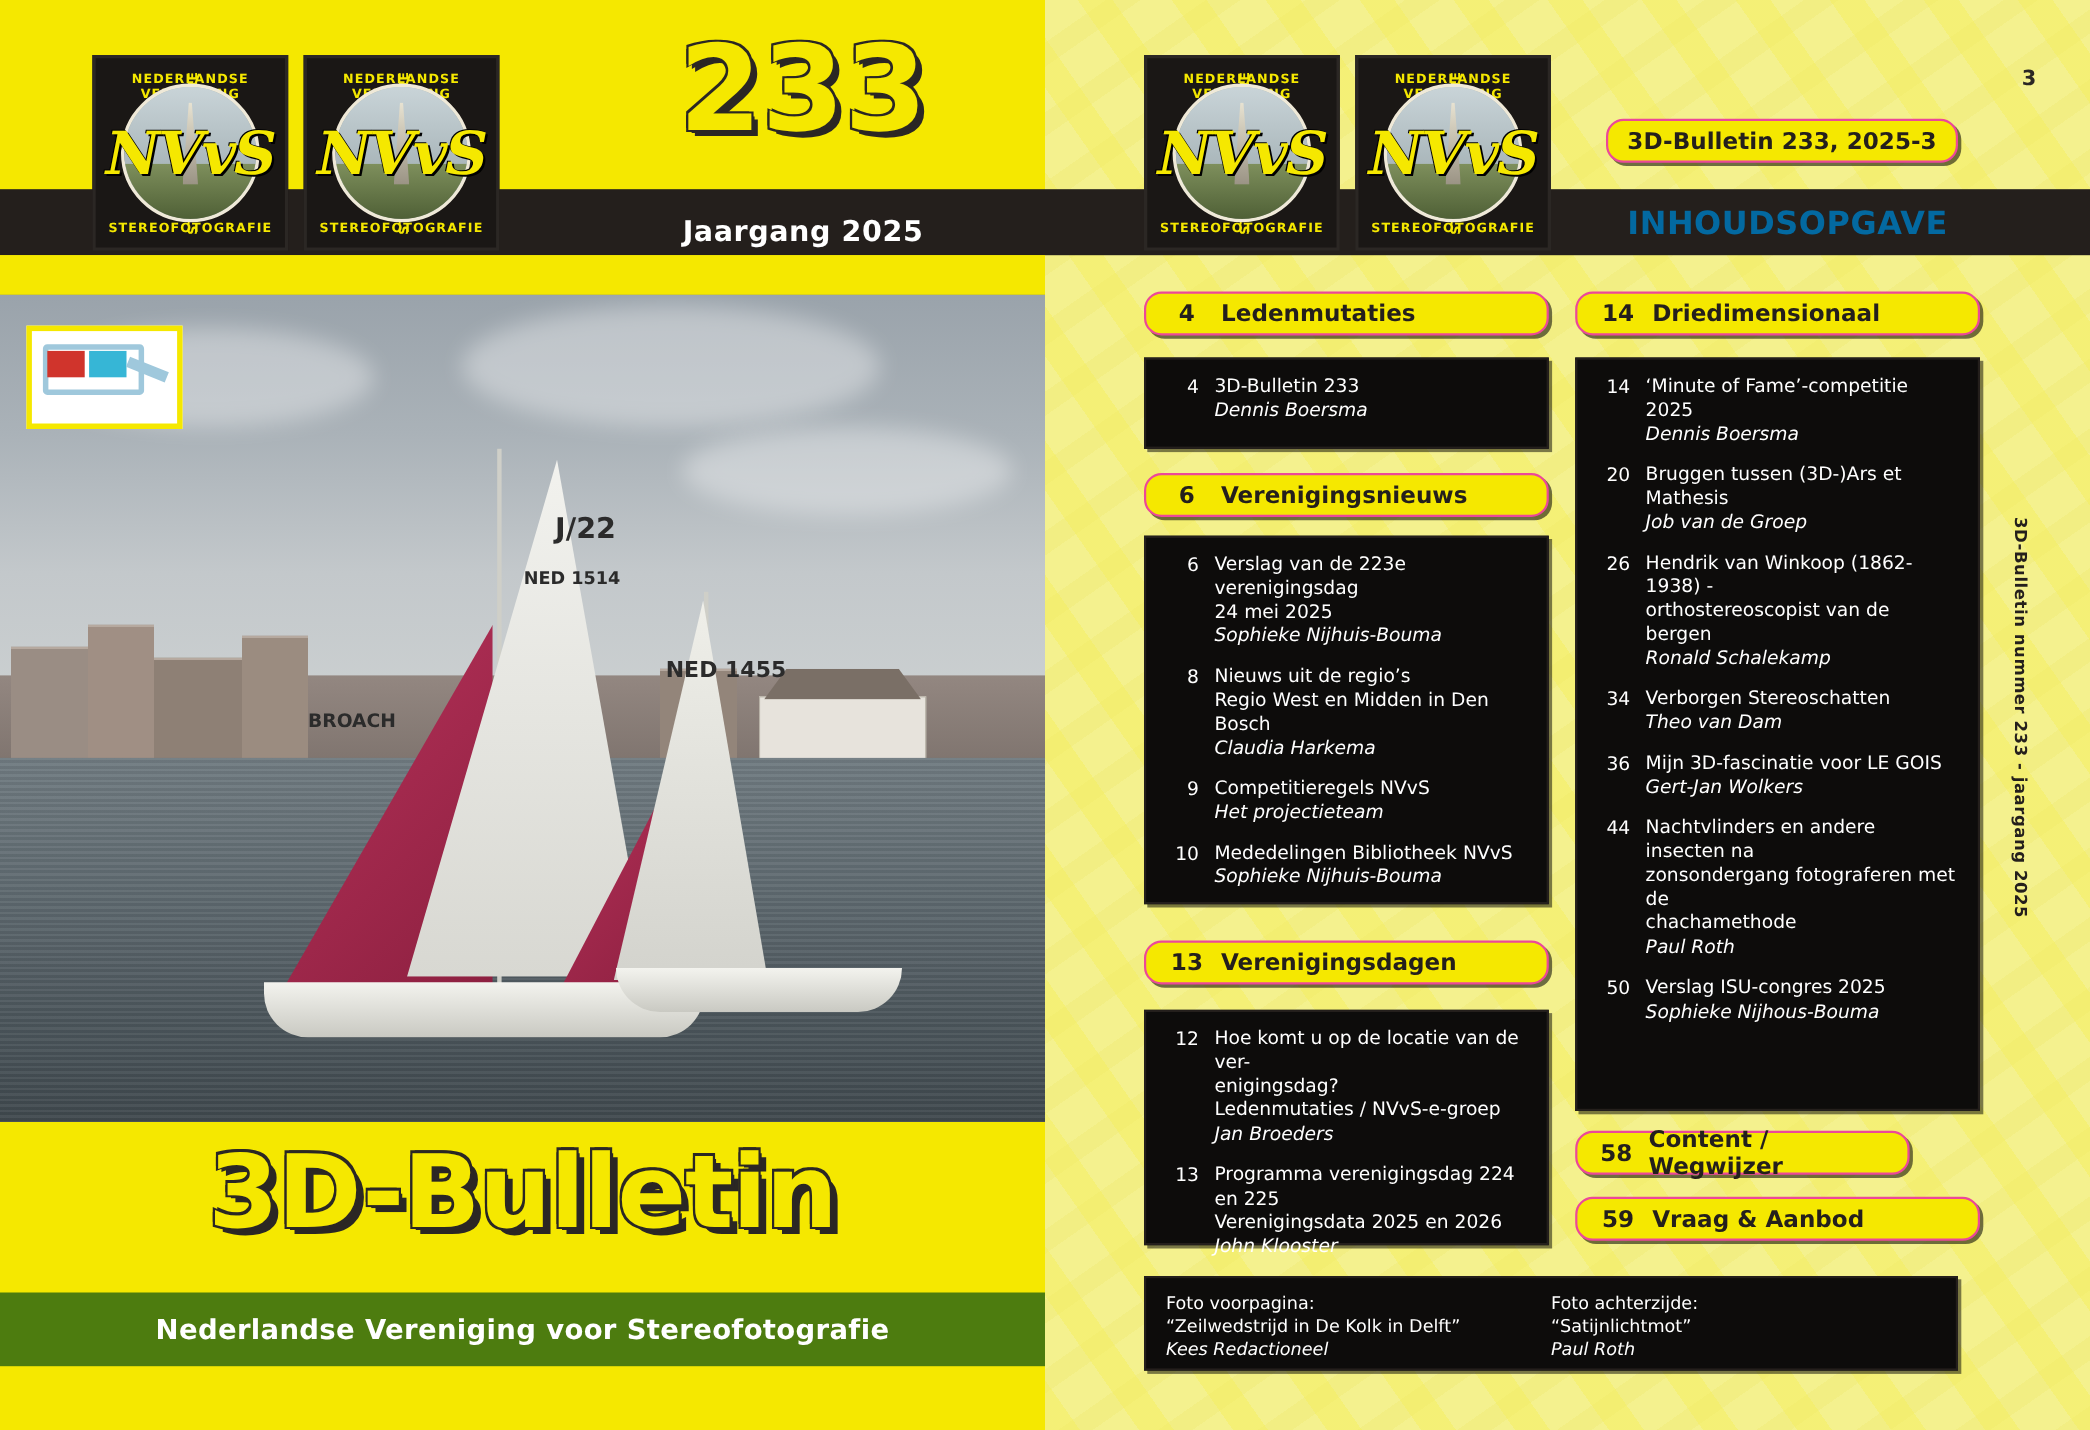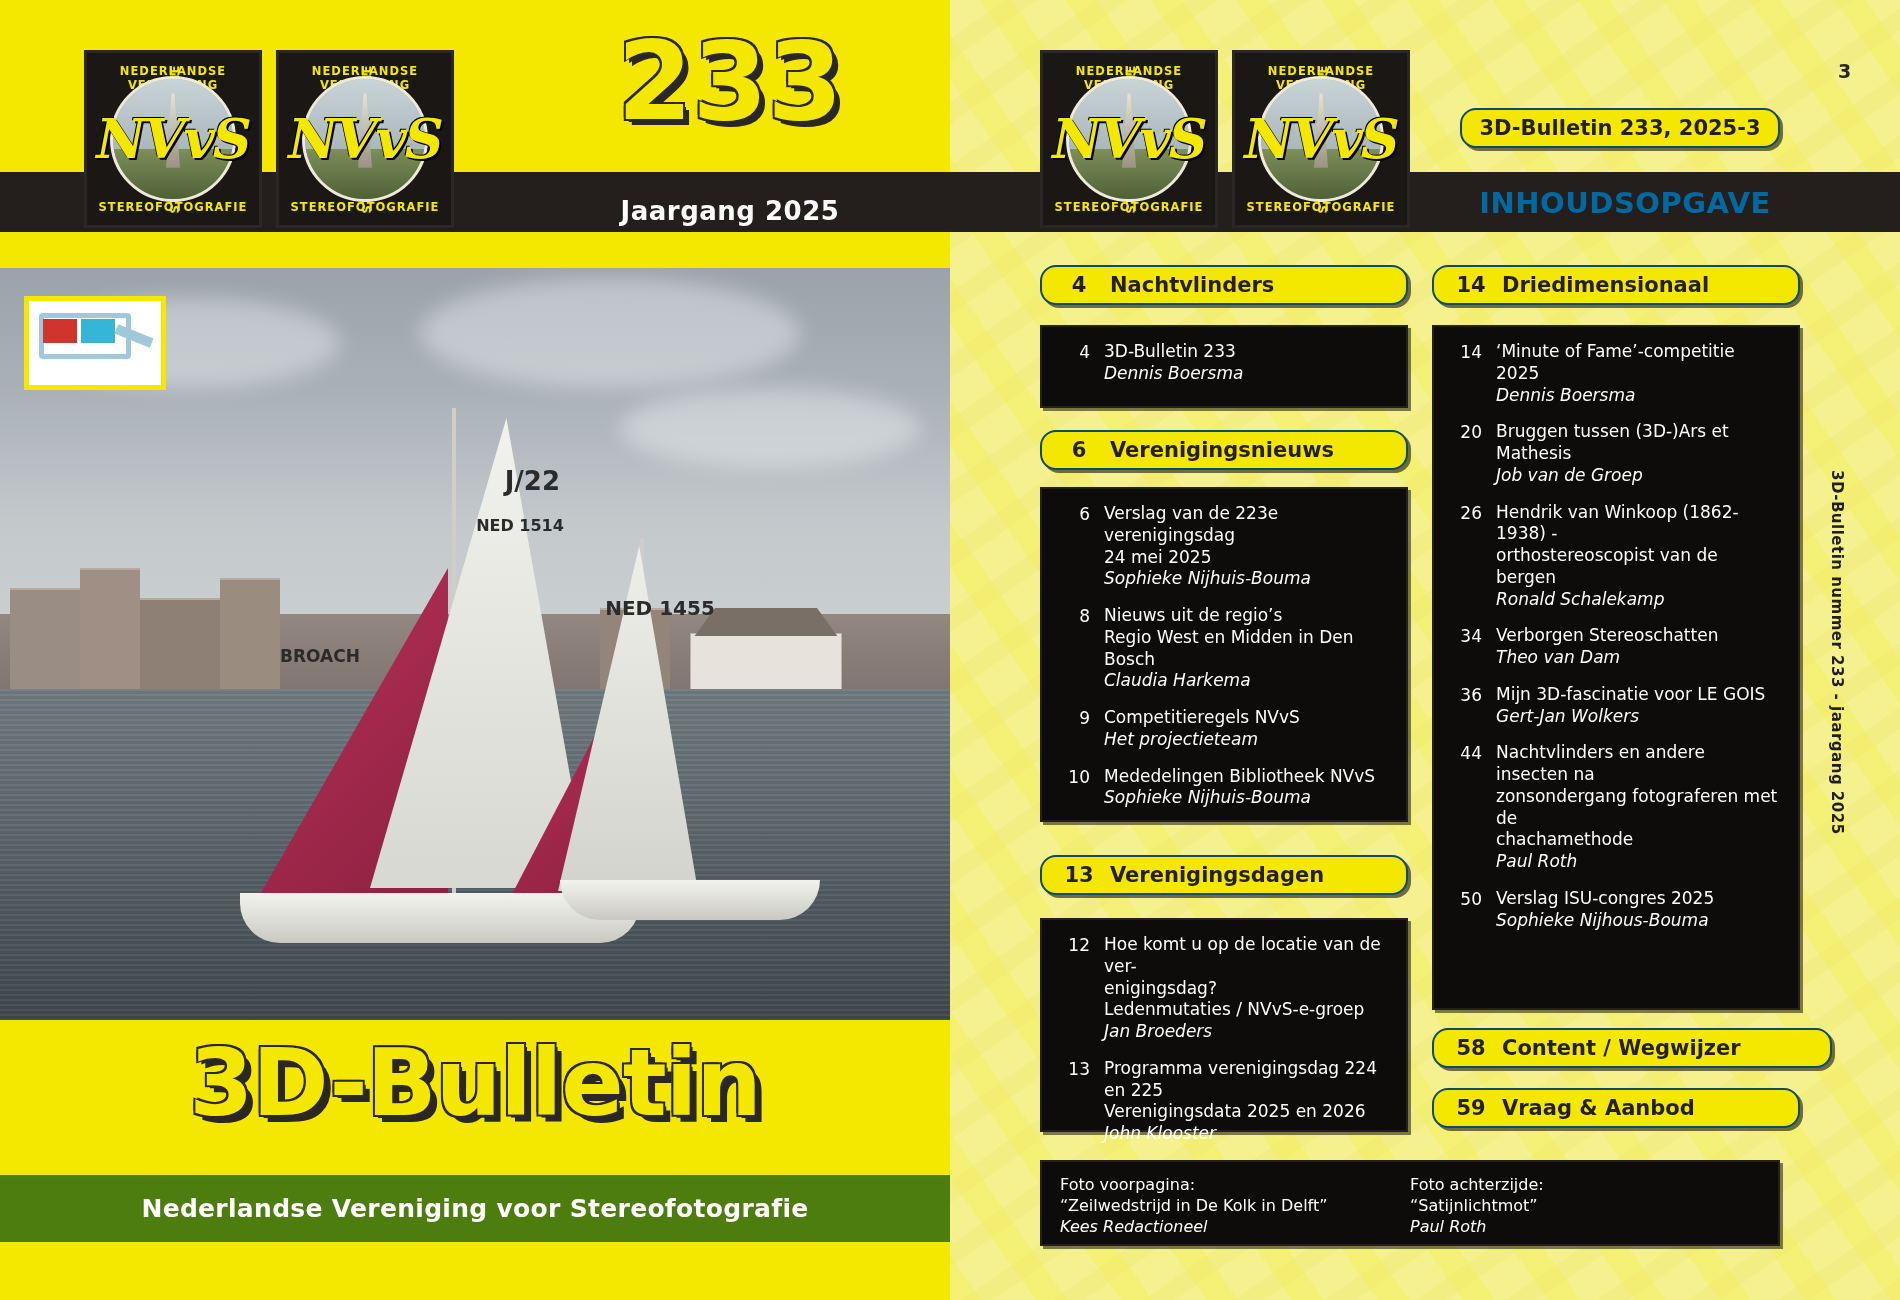--- a/index.html
+++ b/index.html
@@ -83,21 +83,21 @@
   
   .toc{position:absolute;left:950px;top:0;width:950px;height:1300px;
     background:#f4f18e;}
   .toc:before{content:"";position:absolute;inset:0;opacity:.30;
     background:
       repeating-linear-gradient(55deg, rgba(245,232,0,.55) 0 26px, rgba(255,255,255,0) 26px 70px),
       repeating-linear-gradient(-35deg, rgba(230,215,40,.35) 0 18px, rgba(255,255,255,0) 18px 52px);}
   .toc-darkband{position:absolute;left:950px;top:172px;width:950px;height:60px;background:#241f1c;}
   .page-num{position:absolute;left:1838px;top:60px;font-size:19px;color:#2b2724;font-weight:bold;}
 
-  .pill{background:#f5e800;border:2px solid #0c4a6e;border-radius:16px;box-shadow:3px 3px 0 rgba(0,0,0,.55);
+  .pill{background:#f5e800;border:2px solid #ec4899;border-radius:16px;box-shadow:3px 3px 0 rgba(0,0,0,.55);
     display:flex;align-items:center;box-sizing:border-box;}
   .pill-issue{position:absolute;left:1460px;top:108px;width:320px;height:40px;justify-content:center;}
   .pill-issue span{font-weight:bold;font-size:21px;color:#241f1c;}
   .inhoud{position:absolute;left:1425px;top:186px;width:400px;text-align:center;color:#0369a1;font-weight:bold;font-size:29px;letter-spacing:.5px;}
 
   .sec-head{position:absolute;height:40px;padding:0 16px;}
   .sec-head .num{font-weight:bold;font-size:21px;color:#241f1c;width:42px;text-align:center;}
   .sec-head .lbl{font-weight:bold;font-size:21px;color:#241f1c;margin-left:10px;}
 
   .blk{position:absolute;background:#0d0c0b;border:2px solid #241f1c;box-shadow:3px 3px 0 rgba(0,0,0,.5);
@@ -230,21 +230,21 @@
     <div class="nvvs">NVvS</div>
   </div>
 
   <div class="pill pill-issue">
     <span>3D-Bulletin 233, 2025-3</span>
   </div>
   <div class="inhoud">INHOUDSOPGAVE</div>
 
   <div class="pill sec-head" style="left:1040px;top:265px;width:368px;">
     <div class="num">4</div>
-    <div class="lbl">Nachtvlinders</div>
+    <div class="lbl">Ledenmutaties</div>
   </div>
   <div class="blk" style="left:1040px;top:325px;width:368px;height:83px;">
     <div class="entry">
       <div class="p">4</div>
       <div class="t">
         <span>3D-Bulletin 233</span>
         <span class="au">Dennis Boersma</span>
       </div>
     </div>
   </div>
@@ -362,21 +362,21 @@
     </div>
     <div class="entry">
       <div class="p">50</div>
       <div class="t">
         <span>Verslag ISU-congres 2025</span>
         <span class="au">Sophieke Nijhous-Bouma</span>
       </div>
     </div>
   </div>
 
-  <div class="pill sec-head" style="left:1432px;top:1028px;width:400px;">
+  <div class="pill sec-head" style="left:1432px;top:1028px;width:304px;">
     <div class="num">58</div>
     <div class="lbl">Content / Wegwijzer</div>
   </div>
   <div class="pill sec-head" style="left:1432px;top:1088px;width:368px;">
     <div class="num">59</div>
     <div class="lbl">Vraag &amp; Aanbod</div>
   </div>
 
   <div class="footer-blk">
     <div class="footer-col">

